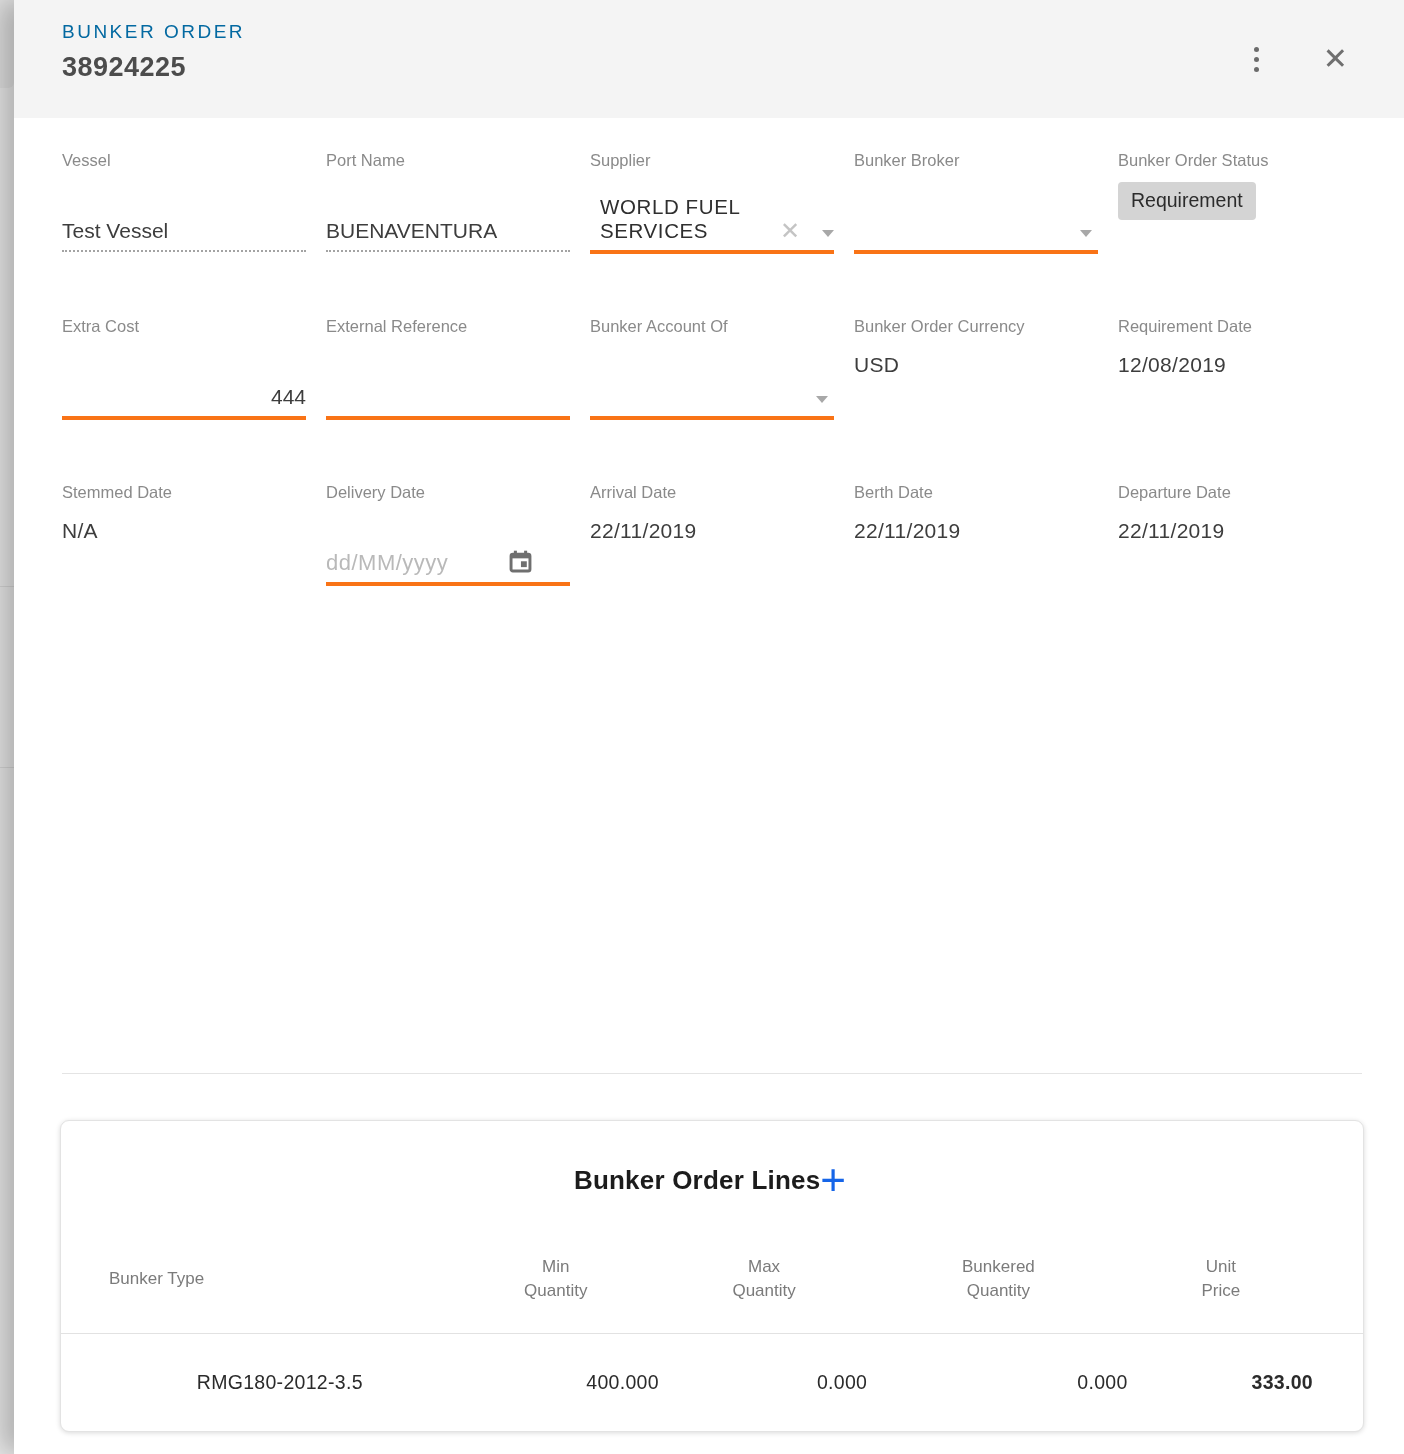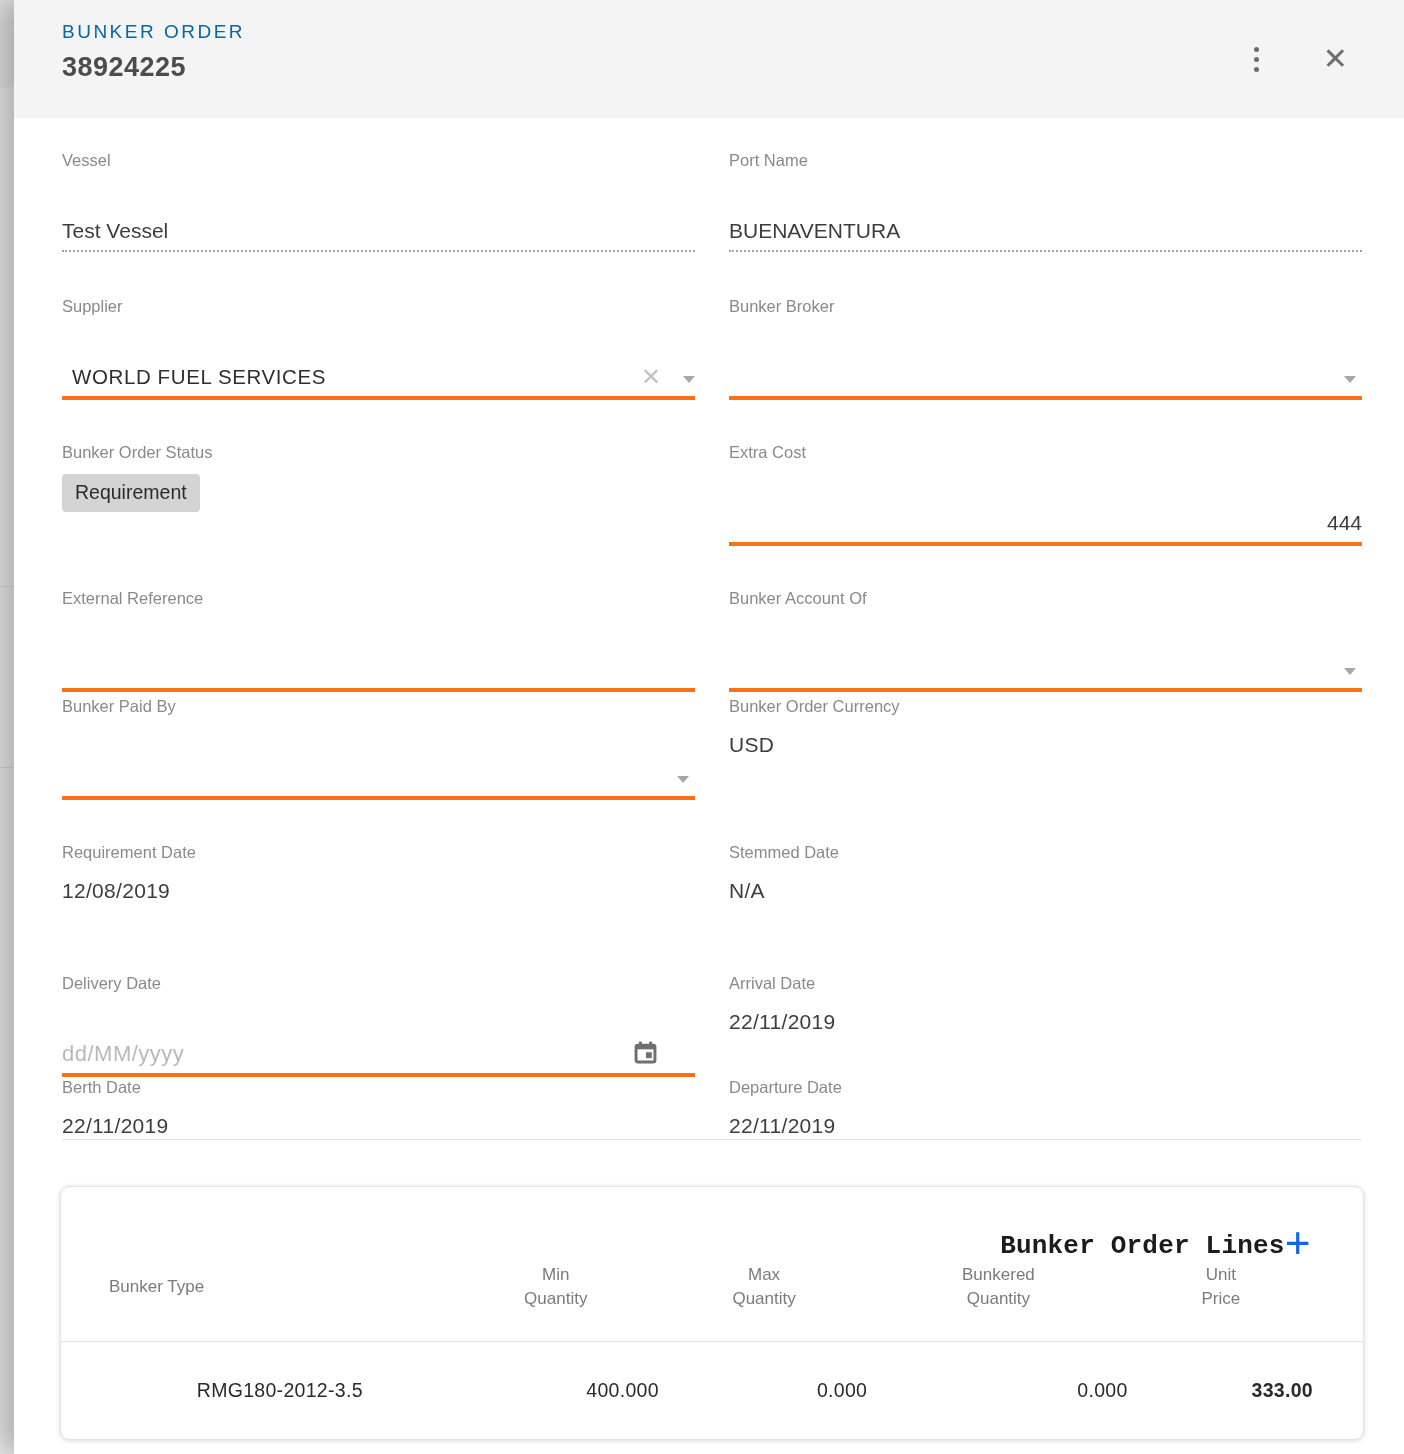--- a/index.html
+++ b/index.html
@@ -51,24 +51,25 @@
   .ph-actions { display: flex; align-items: center; gap: 58px; margin-top: 18px; height: 40px; }
   .kebab { display: flex; flex-direction: column; gap: 5px; padding: 6px; cursor: pointer; }
   .kebab .dot { width: 5px; height: 5px; border-radius: 50%; background: #6b6b6b; }
   .close-x {
     font-size: 30px; color: #6f6f6f; line-height: 1; cursor: pointer; font-weight: 400;
   }
 
   
   .form-grid {
     display: grid;
-    grid-template-columns: 1fr 1fr;
+    grid-template-columns: 1fr 1fr 1fr 1fr 1fr;
     grid-template-rows: 146px 146px 146px 108px 146px 131px;
     column-gap: 34px;
     padding: 32px 42px 0 48px;
+    gap: 20px;
   }
   .field { display: flex; flex-direction: column; }
   .f-label { font-size: 16.5px; color: #8a8a8a; line-height: 20px; }
 
   .control {
     margin-top: 34px; height: 39px; box-sizing: content-box;
     display: flex; align-items: flex-end; padding-bottom: 7px;
     position: relative;
   }
   .u-dotted { border-bottom: 2px dotted #a3a3a3; }
@@ -112,31 +113,30 @@
   
   .card {
     margin: 46px 40px 0 46px;
     border: 1px solid #e3e3e3;
     border-radius: 9px;
     box-shadow: 0 1px 5px rgba(0,0,0,0.15);
     background: #fff;
     overflow: hidden;
   }
   .card-head {
-    display: flex; justify-content: flex-end; align-items: center;
+    display: flex; justify-content: center; align-items: center;
     padding: 42px 52px 0 48px;
-    font-family: Liberation Mono, monospace;
   }
   .card-title { font-size: 26px; font-weight: 700; color: #1c1c1c; letter-spacing: 0.2px; }
   .add-btn {
     color: #1665e8; font-size: 44px; font-weight: 300; line-height: 34px;
     cursor: pointer; user-select: none;
   }
 
-  table.lines { width: 100%; border-collapse: collapse; }
+  table.lines { width: 100%; border-collapse: collapse; margin-top: 58px; }
   table.lines th {
     font-weight: 400; font-size: 17px; color: #7b7b7b; line-height: 24px;
     white-space: pre-line; vertical-align: middle;
     padding: 0 0 30px 0; border-bottom: 1px solid #e2e2e2;
   }
   table.lines th.c-type { text-align: left; padding-left: 48px; }
   table.lines th.c-last { padding-right: 50px; }
   table.lines td {
     font-size: 19.5px; color: #2b2b2b; text-align: right; height: 95px;
     vertical-align: middle; letter-spacing: 0.3px;
@@ -213,26 +213,20 @@
     </div>
 
     <div class="field">
       <div class="f-label">External Reference</div>
       <div class="control u-solid">
         <input value="" style="">
       </div>
     </div>
     <div class="field">
       <div class="f-label">Bunker Account Of</div>
-      <div class="control u-solid">
-        <span class="caret caret-right"></span>
-      </div>
-    </div>
-    <div class="field">
-      <div class="f-label">Bunker Paid By</div>
       <div class="control u-solid">
         <span class="caret caret-right"></span>
       </div>
     </div>
 
     <div class="field">
       <div class="f-label">Bunker Order Currency</div>
       <div class="control-plain">
         <span class="value-ro">USD</span>
       </div>

